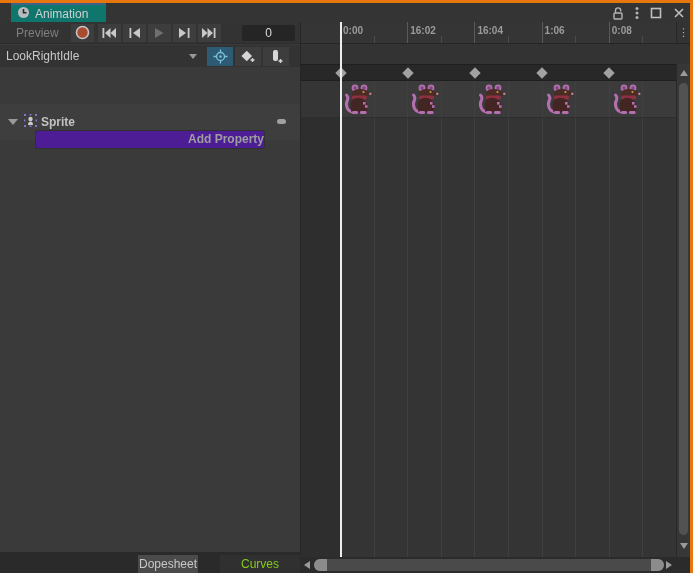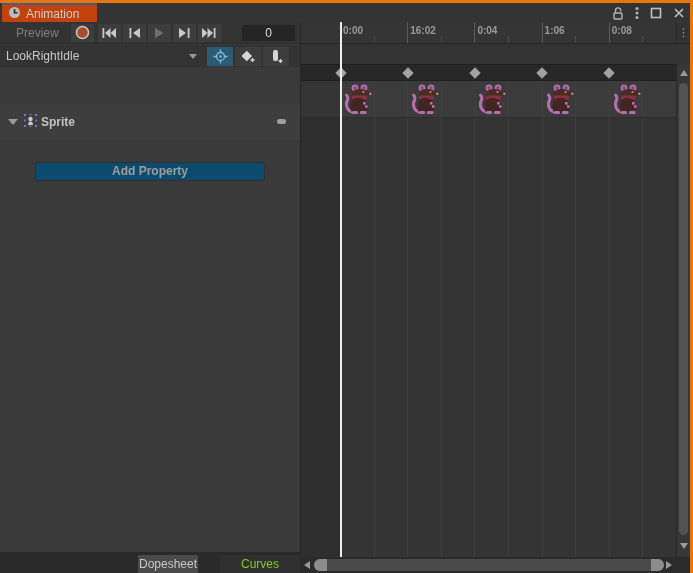--- a/index.html
+++ b/index.html
@@ -10,22 +10,22 @@
     color:#c4c4c4; font-size:12px; -webkit-font-smoothing:antialiased;
   }
   .abs { position:absolute; }
 
   
   #border-top { left:0; top:0; width:693px; height:3px; background:#e8760e; z-index:40; }
   #border-right { right:0; top:0; width:3px; height:573px; background:#e8760e; z-index:40; }
 
   
   #tabbar { left:0; top:3px; width:693px; height:19px; background:#343434; }
-  #anim-tab { position:absolute; left:2px; top:0; width:95px; height:19px;
-    background:#c2410c; border-top:2px solid #40608a;
+  #anim-tab { position:absolute; left:11px; top:0; width:95px; height:19px;
+    background:#0f766e; border-top:2px solid #40608a;
     display:flex; align-items:center; gap:5px; padding-left:6px; color:#cfcfcf; }
   #win-icons { position:absolute; right:8px; top:0; height:19px; display:flex; align-items:center; gap:11px; color:#b4b4b4; }
   #win-icons svg { display:block; }
 
   
   #left-panel { left:0; top:22px; width:301px; height:530px; background:#3a3a3a; border-right:1px solid #262626; }
   #toolbar1 { position:absolute; left:0; top:0; width:300px; height:22px; background:#333; border-bottom:1px solid #2c2c2c; display:flex; align-items:center; }
   #preview-btn { color:#7f7f7f; padding:0 8px 0 16px; height:22px; display:flex; align-items:center; }
   .tbtn { width:23px; height:18px; background:#3d3d3d; margin-right:2px; display:flex; align-items:center; justify-content:center; }
   #record-btn { margin-left:4px; margin-right:4px; }
@@ -40,22 +40,22 @@
   .kbtn.on { background:#2d5b74; }
 
   #props { position:absolute; left:0; top:45px; width:300px; height:485px; background:#3a3a3a;font-weight:bold; }
   #prop-row { position:absolute; left:0; top:37px; width:300px; height:36px; background:#3e3e3e;
     display:flex; align-items:center; }
   #foldout { width:0; height:0; border-left:5px solid transparent; border-right:5px solid transparent;
     border-top:6px solid #9a9a9a; margin:0 6px 0 8px; }
   #prop-label { color:#c2c2c2; margin-left:4px; }
   #prop-pill { position:absolute; right:14px; top:15px; width:9px; height:5px; border-radius:3px; background:#a0a0a0; }
   #add-prop-btn { position:absolute; left:35px; top:63px; width:230px; height:19px;
-    background:#0c4a6e; border:1px solid #303030; border-radius:2px;
-    color:#9e9e9e; text-align:center; line-height:17px;margin-top:32px; }
+    background:#4c1d95; border:1px solid #303030; border-radius:2px;
+    color:#9e9e9e; text-align:right; line-height:17px; }
 
   
   #bottom-strip { left:0; top:552px; width:301px; height:21px; background:#2a2a2a; }
   .mode-tab { position:absolute; top:3px; height:18px; line-height:18px; text-align:center; color:#c8c8c8; }
   #tab-dopesheet { left:138px; width:60px; background:#4a4a4a; }
   #tab-curves { left:220px; width:80px; background:#303030; color:#84cc16; }
 
   
   #ruler { left:301px; top:22px; width:375px; height:22px; background:#353535; border-bottom:1px solid #252525; overflow:hidden;font-weight:bold; }
   .tick-major { position:absolute; top:0; width:1px; height:22px; background:#5a5a5a; }
@@ -258,21 +258,21 @@
     <div class="mode-tab" id="tab-dopesheet">Dopesheet</div>
     <div class="mode-tab" id="tab-curves">Curves</div>
   </div>
 
   <div class="abs" id="ruler">
       <div class="tick-major" style="left: 39px;"></div>
       <div class="tick-label" style="left: 42px;">0:00</div>
       <div class="tick-major" style="left: 106.2px;"></div>
       <div class="tick-label" style="left: 109.2px;">16:02</div>
       <div class="tick-major" style="left: 173.4px;"></div>
-      <div class="tick-label" style="left: 176.4px;">0:04</div>
+      <div class="tick-label" style="left: 176.4px;">16:04</div>
       <div class="tick-major" style="left: 240.6px;"></div>
       <div class="tick-label" style="left: 243.6px;">1:06</div>
       <div class="tick-major" style="left: 307.8px;"></div>
       <div class="tick-label" style="left: 310.8px;">0:08</div>
       <div class="tick-minor" style="left: 72.6px;"></div>
       <div class="tick-minor" style="left: 139.8px;"></div>
       <div class="tick-minor" style="left: 207px;"></div>
       <div class="tick-minor" style="left: 274.2px;"></div>
       <div class="tick-minor" style="left: 341.4px;"></div>
     </div>

